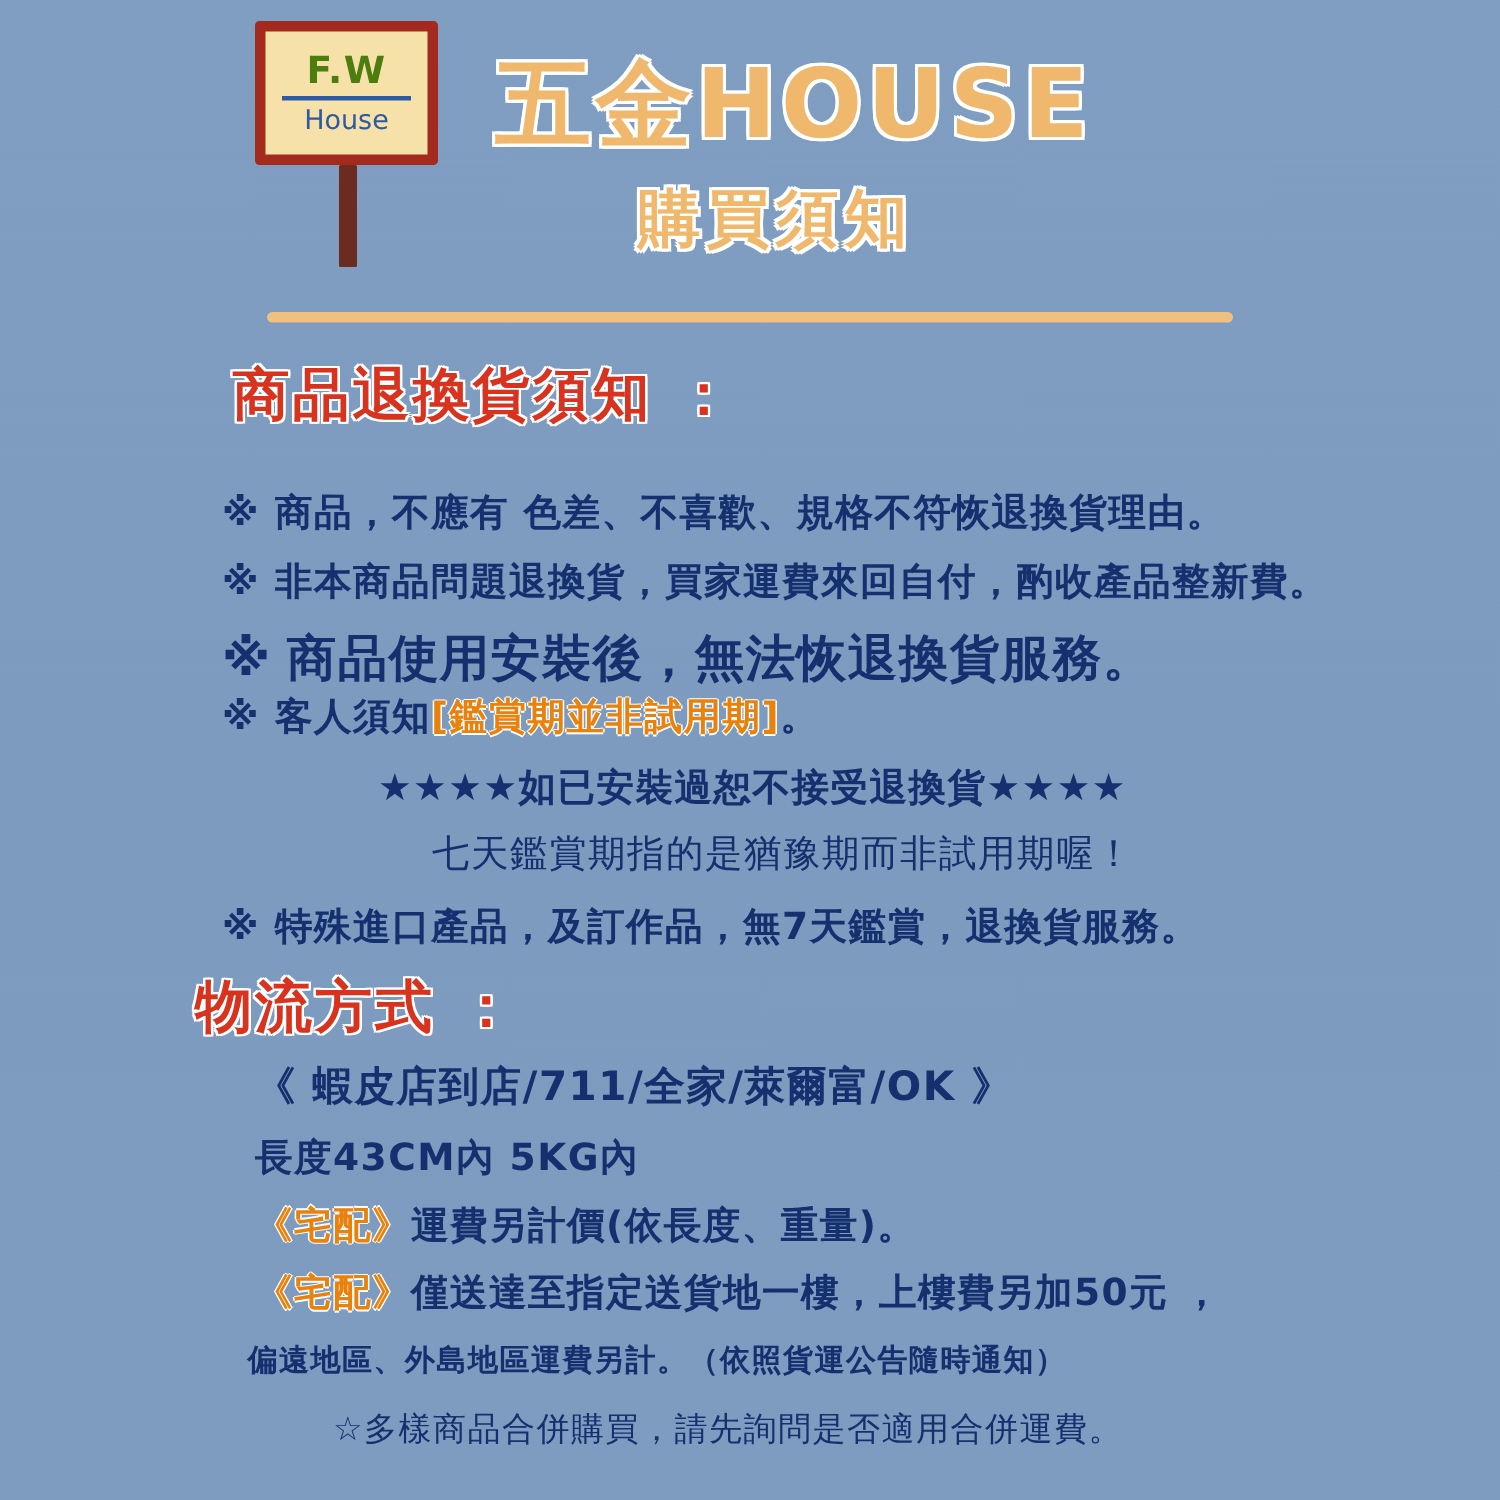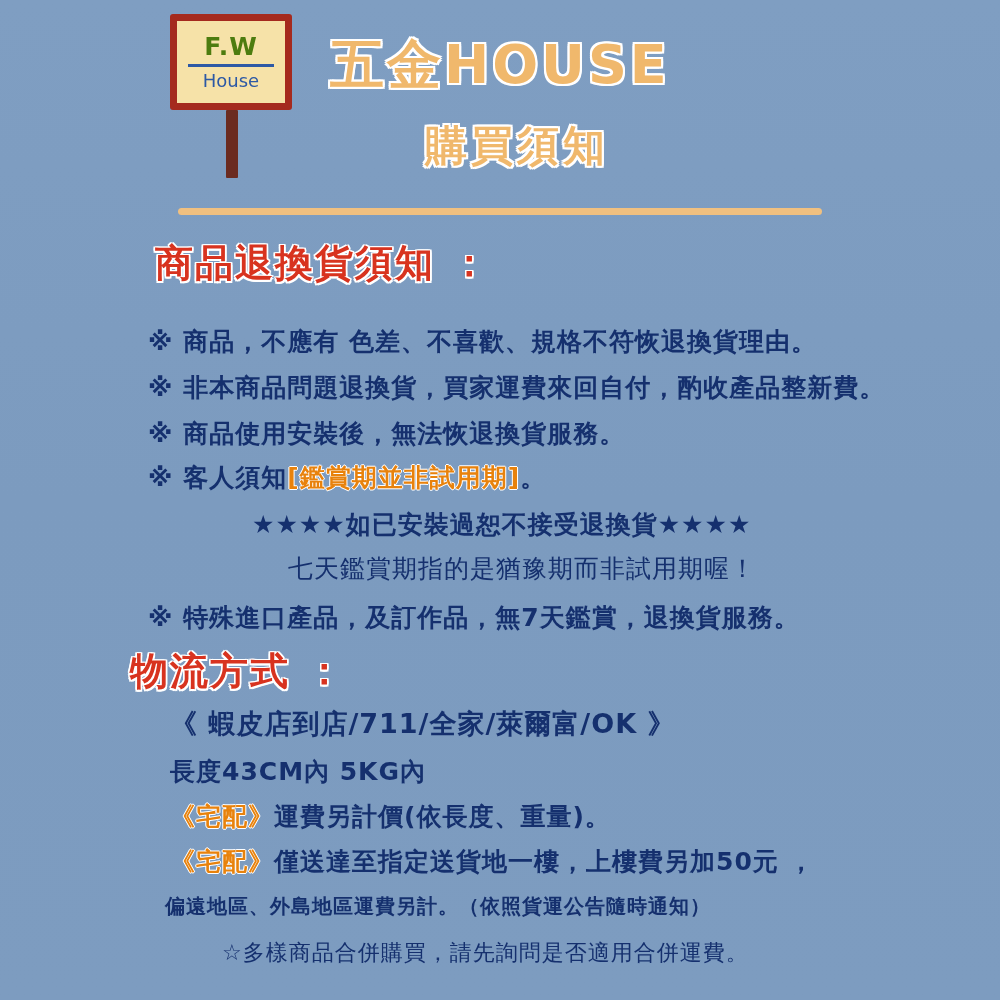--- a/index.html
+++ b/index.html
@@ -52,21 +52,21 @@
     position:absolute;
     left:226px;top:110px;
     width:12px;height:68px;
     background:#6b2b20;
     border-radius:1px;
   }
 
   .brand{
     position:absolute;
     left:330px;top:38px;
-    font-size:54px;
+    font-size:64px;
     font-weight:bold;
     color:#f0b86c;
     letter-spacing:3px;
     text-shadow:
       2px 0 0 #ffffff,-2px 0 0 #ffffff,0 2px 0 #ffffff,0 -2px 0 #ffffff,
       2px 2px 0 #ffffff,-2px 2px 0 #ffffff,2px -2px 0 #ffffff,-2px -2px 0 #ffffff;
     line-height:1;
     text-align:right;
   }
   .subtitle{
@@ -116,21 +116,21 @@
   .mark{color:#15306e;margin-right:10px;}
   .hl-orange{
     color:#e8820c;
     text-shadow:
       1px 0 0 #ffffff,-1px 0 0 #ffffff,0 1px 0 #ffffff,0 -1px 0 #ffffff;
   }
 
   
   #r1{left:148px;top:325px;font-size:25px;}
   #r2{left:148px;top:371px;font-size:25px;}
-  #r3{left:148px;top:417px;font-size:25px;}
+  #r3{left:148px;top:417px;font-size:33px;}
   #r4{left:148px;top:461px;font-size:25px;}
   #r5{left:252px;top:508px;font-size:25px;}
   #r6{left:288px;top:552px;font-size:25px;font-weight:normal;}
   #r7{left:148px;top:601px;font-size:25px;}
 
   
   #l1{left:170px;top:706px;font-size:27px;}
   #l2{left:170px;top:755px;font-size:25px;}
   #l3{left:170px;top:800px;font-size:25px;}
   #l4{left:170px;top:845px;font-size:25px;}

